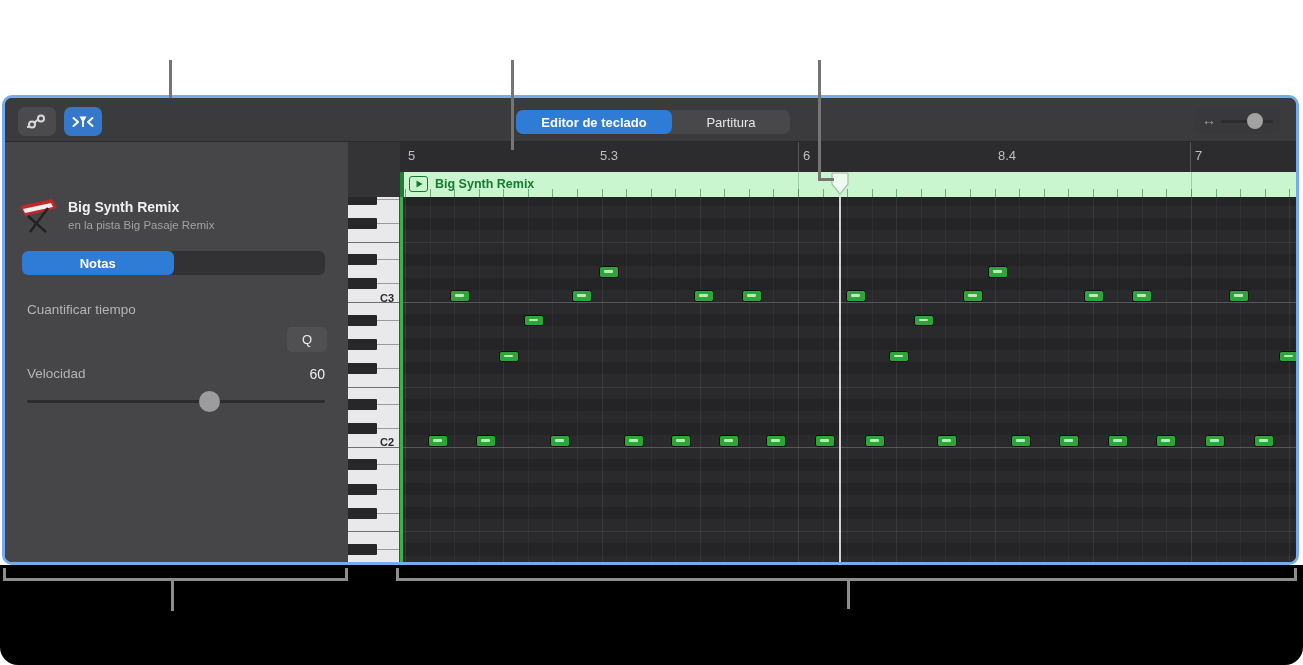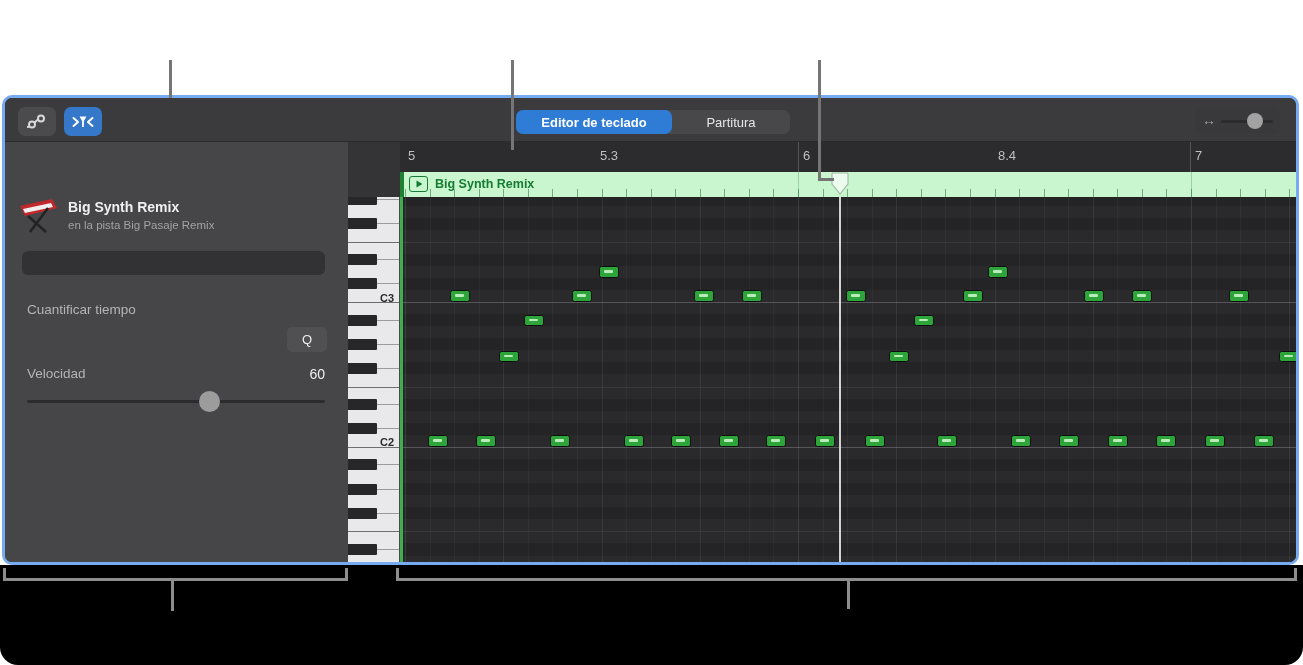--- a/index.html
+++ b/index.html
@@ -134,20 +134,21 @@
         <svg width="42" height="40" viewBox="0 0 42 40" style="position:absolute; left:11px; top:52px;">
           <polygon points="4,12 36,5 41,14 9,22" fill="#c2272d"></polygon>
           <polygon points="7,15 35,9 37,13 9,19" fill="#efefef"></polygon>
           <line x1="12" y1="22" x2="30" y2="38" stroke="#222" stroke-width="2.5"></line>
           <line x1="32" y1="14" x2="14" y2="38" stroke="#222" stroke-width="2.5"></line>
         </svg>
         <div class="track-title">Big Synth Remix</div>
         <div class="track-sub">en la pista Big Pasaje Remix</div>
 
         <div class="mode-seg">
+          <div class="mode-item active">Notas</div>
         </div>
 
         <div class="insp-label" style="left:22px; top:160px;">Cuantificar tiempo</div>
         <div class="qbtn">Q</div>
 
         <div class="insp-label" style="left:22px; top:224px;">Velocidad</div>
         <div class="vel-val">60</div>
         <div class="vtrack"></div>
         <div class="vknob" style="left: 193.78px;"></div>
       </div>

